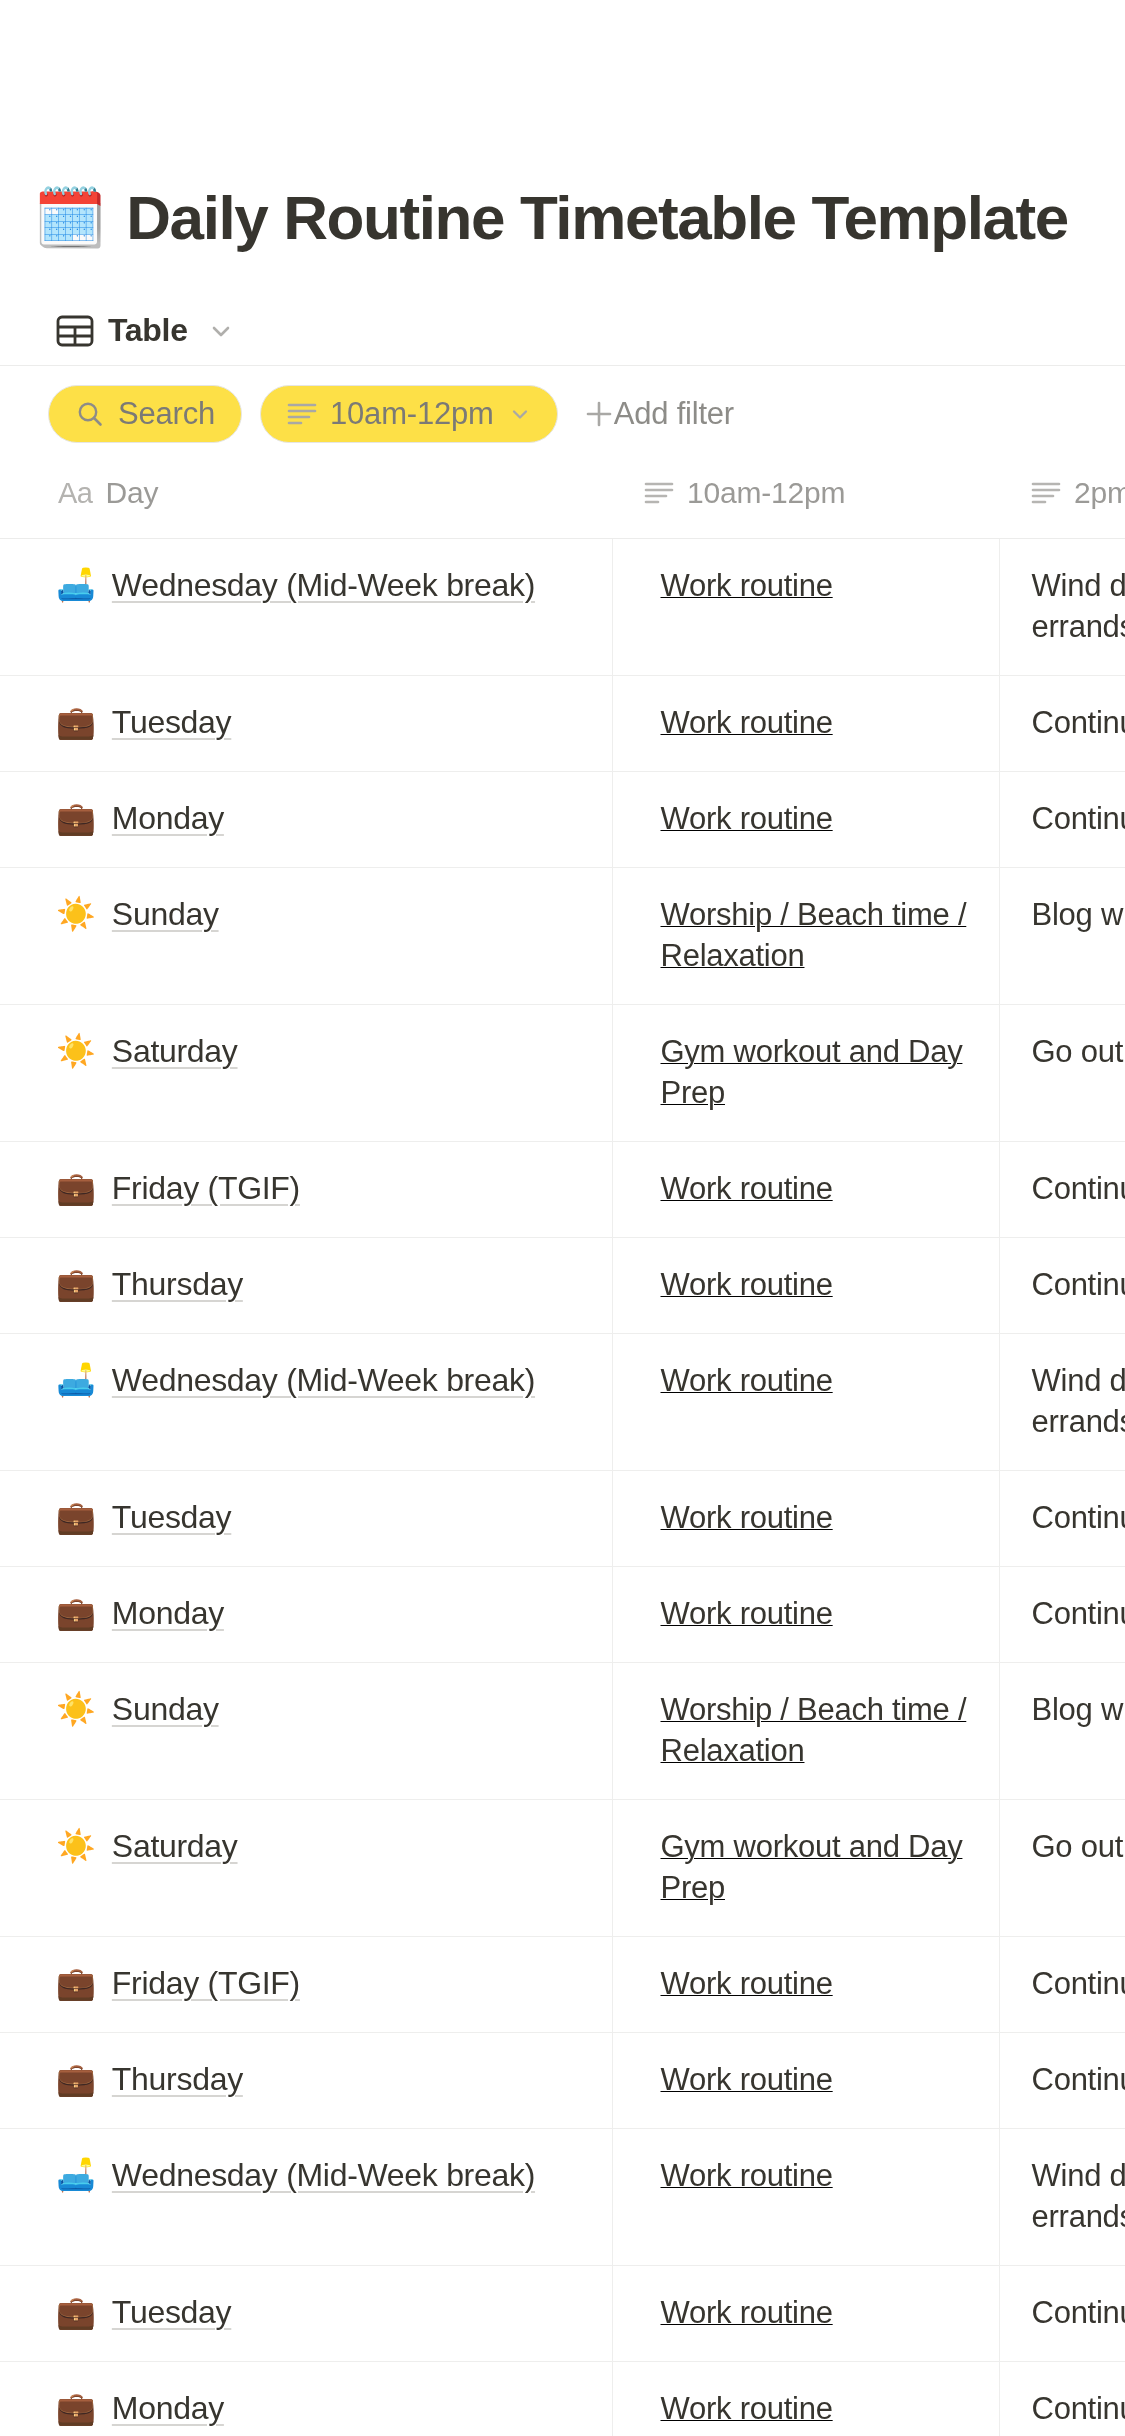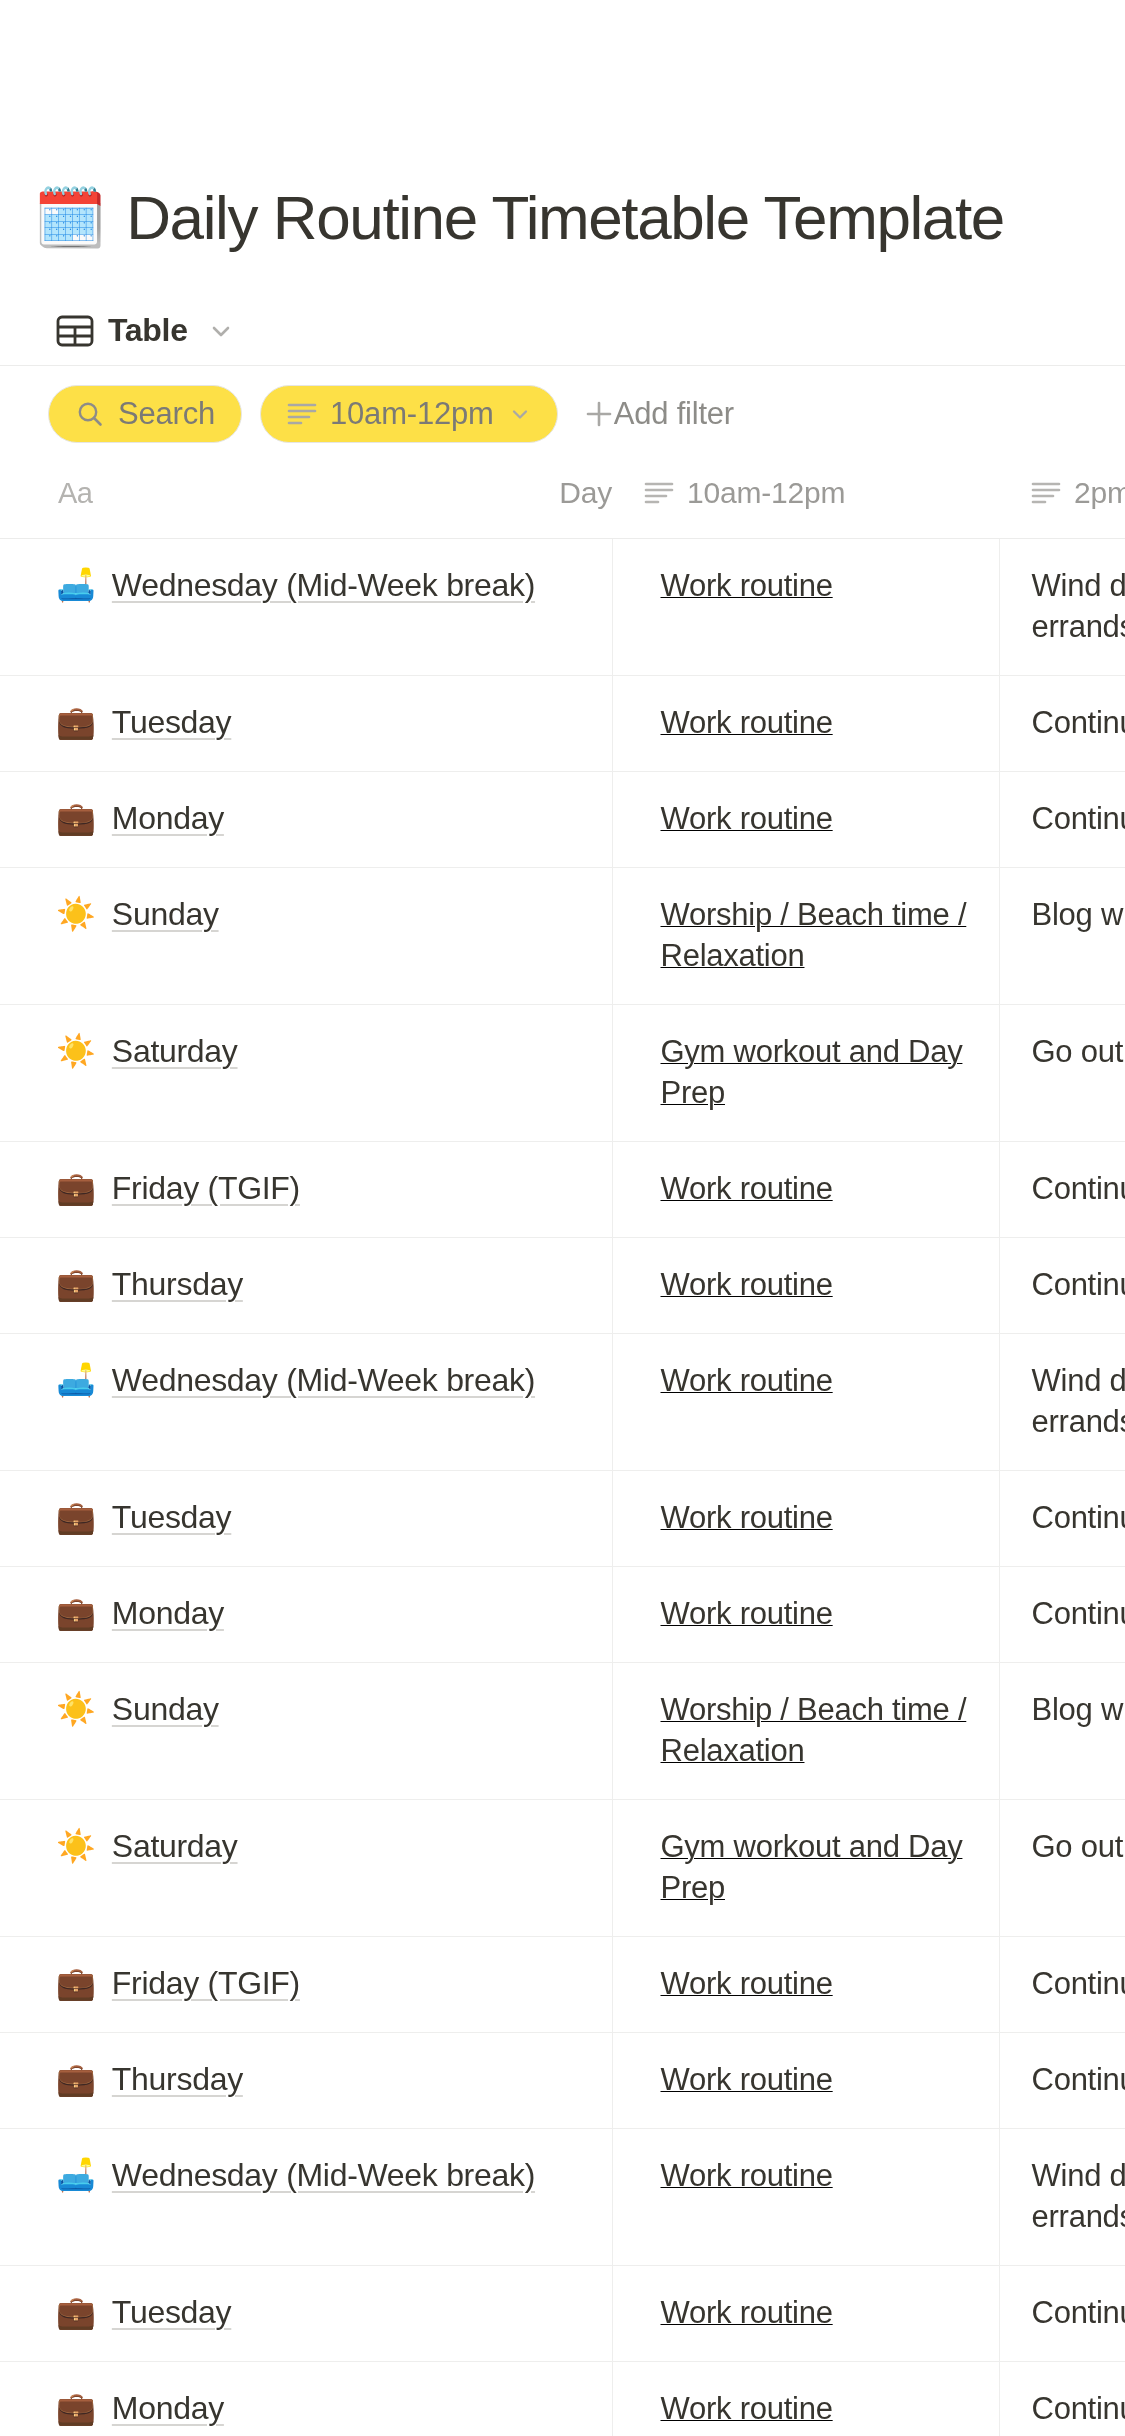--- a/index.html
+++ b/index.html
@@ -71,21 +71,21 @@
   }
   .page-emoji {
     font-size: 58px;
     line-height: 1;
     margin-right: 20px;
     flex: 0 0 auto;
     font-family: "DejaVu Sans", sans-serif;
   }
   .page-title {
     font-size: 62px;
-    font-weight: 400;
+    font-weight: 700;
     color: #37352f;
     letter-spacing: -1.4px;
     line-height: 1.05;
     white-space: nowrap;
   }
 
   
   .view-bar {
     position: absolute;
     top: 296px;
@@ -181,21 +181,21 @@
     font-weight: 400;
     font-size: 30px;
     color: #9b9a97;
     letter-spacing: -0.2px;
     padding: 10px 0 28px 0;
     vertical-align: middle;
     border-bottom: 1.5px solid #ececeb;
     white-space: nowrap;
   }
   .th-inner { display: flex; align-items: center; gap: 13px; padding-left: 58px; }
-  .th-inner.first { padding-left: 58px; justify-content: space-between; }
+  .th-inner.first { padding-left: 58px; }
   .th-inner.mid   { padding-left: 32px; }
   .aa-glyph {
     font-size: 29px;
     color: #b4b3b0;
     font-weight: 400;
     letter-spacing: -0.5px;
     line-height: 1;
   }
   .hdr-lines { width: 30px; height: 26px; display:block; flex: 0 0 auto; }
 

